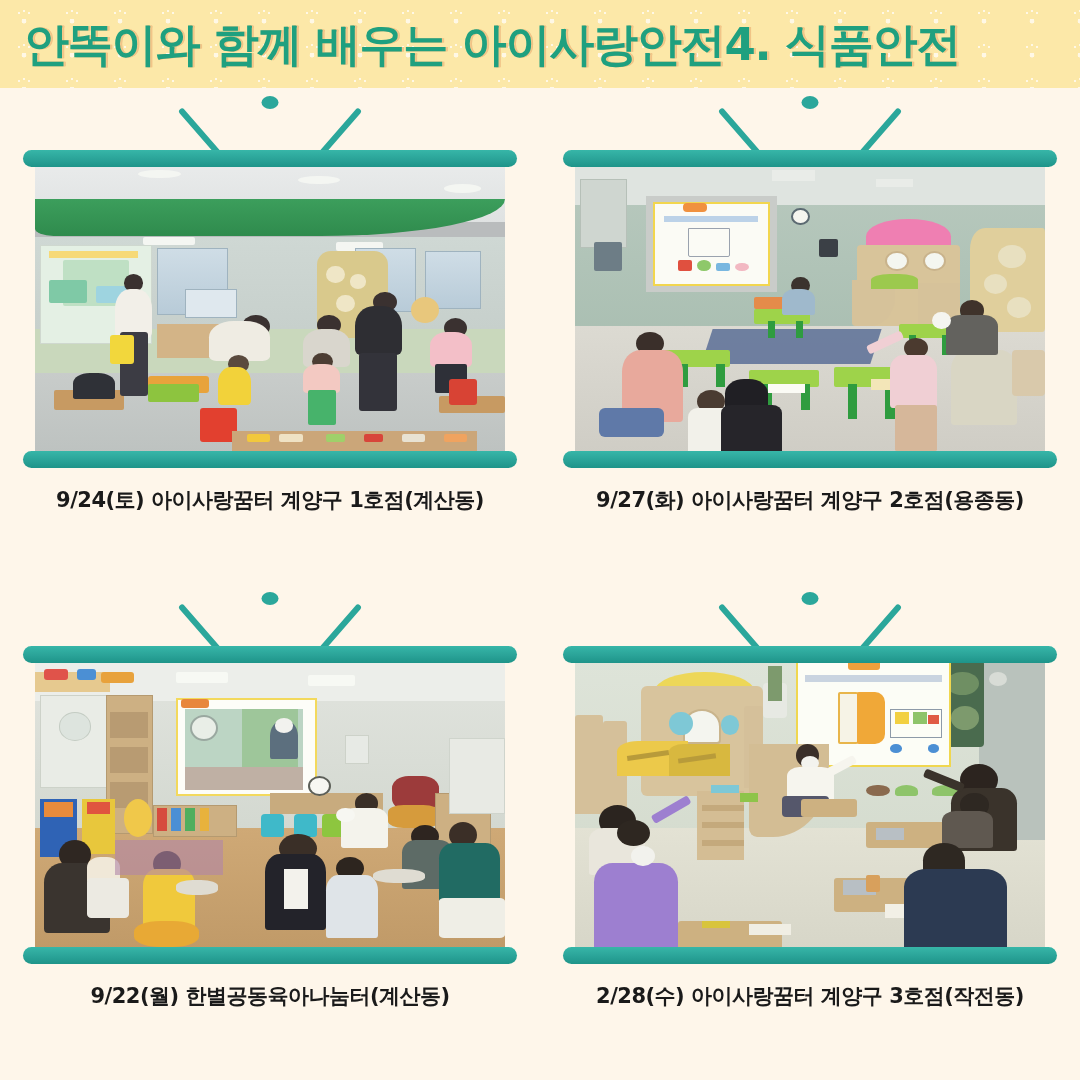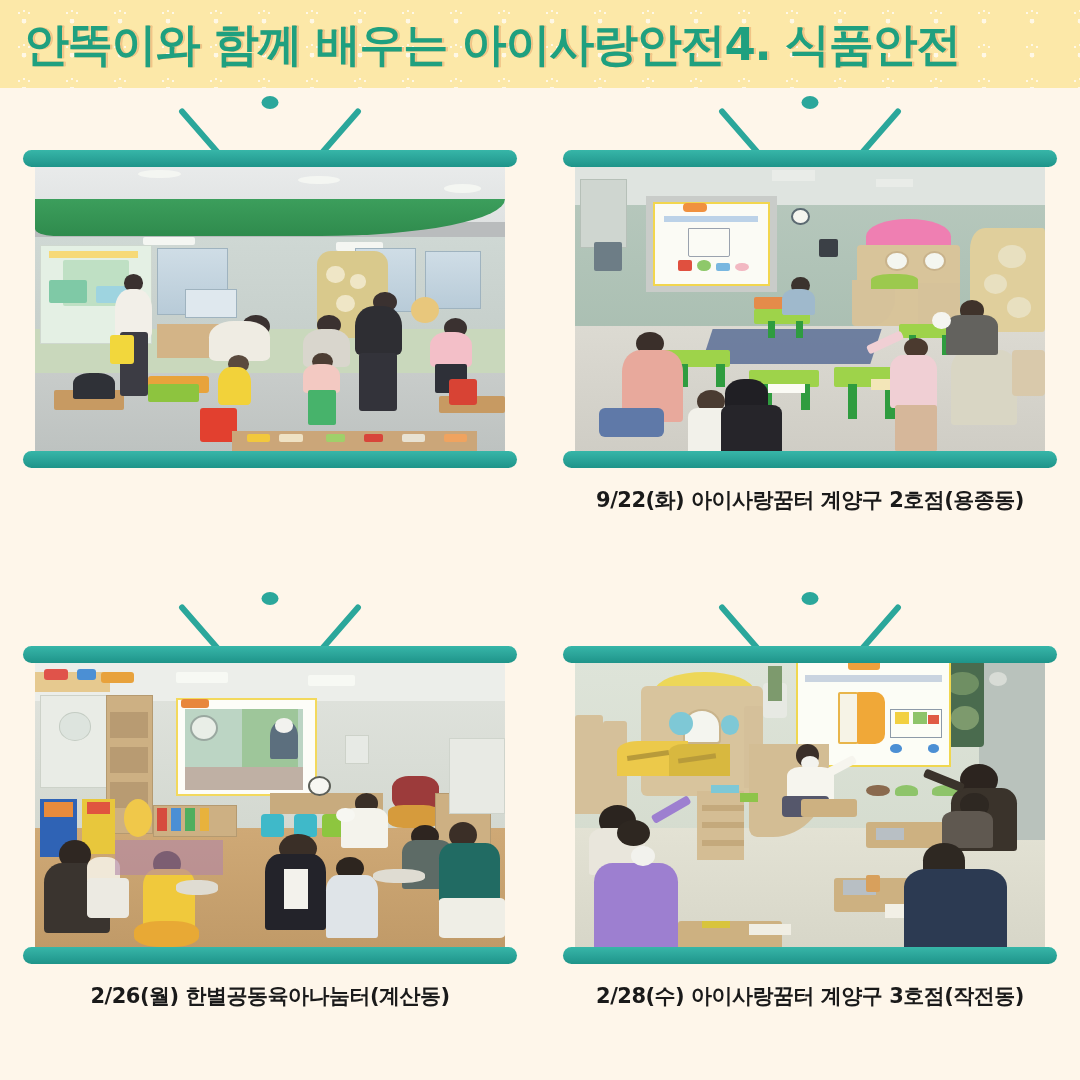--- a/index.html
+++ b/index.html
@@ -285,20 +285,21 @@
           <div class="sh s1-food" style="left:52%;top:93%;width:5%;height:3%;background:#efe2c4;"></div>
           <div class="sh s1-food" style="left:62%;top:93%;width:4%;height:3%;background:#9fd06a;"></div>
           <div class="sh s1-food" style="left:70%;top:93%;width:4%;height:3%;background:#d8453a;"></div>
           <div class="sh s1-food" style="left:78%;top:93%;width:5%;height:3%;background:#e8e2d2;"></div>
           <div class="sh s1-food" style="left:87%;top:93%;width:5%;height:3%;background:#f0a35f;"></div>
           <div class="sh" style="left:8%;top:72%;width:9%;height:9%;background:#2f3137;border-radius:40% 40% 8% 8%;"></div>
         </div>
       </div>
       <div class="bar bar-bottom"></div>
     </div>
+    <div class="caption">9/24(토) 아이사랑꿈터 계양구 1호점(계산동)</div>
   </div>
 
   <div class="frame-cell cell-1">
     <div class="hanger">
       <div class="hanger-dot"></div>
       <div class="hanger-leg left"></div>
       <div class="hanger-leg right"></div>
     </div>
     <div class="photo-block">
       <div class="bar bar-top"></div>
@@ -369,21 +370,21 @@
           <div class="sh" style="left:84%;top:58%;width:6%;height:8%;background:#4a372c;border-radius:50%;"></div>
           <div class="sh" style="left:80%;top:64%;width:14%;height:26%;background:#d9d6c4;border-radius:26% 26% 5% 5%;"></div>
           <div class="sh" style="left:82%;top:47%;width:5%;height:7%;background:#3f332b;border-radius:50%;"></div>
           <div class="sh" style="left:79%;top:52%;width:11%;height:14%;background:#63625e;border-radius:28% 28% 5% 5%;"></div>
           <div class="sh" style="left:76%;top:51%;width:4%;height:6%;background:#f5f5f0;border-radius:50%;"></div>
           <div class="sh" style="left:93%;top:64%;width:7%;height:16%;background:#d9c9ab;border-radius:4px;"></div>
         </div>
       </div>
       <div class="bar bar-bottom"></div>
     </div>
-    <div class="caption">9/22(화) 아이사랑꿈터 계양구 2호점(용종동)</div>
+    <div class="caption">9/27(화) 아이사랑꿈터 계양구 2호점(용종동)</div>
   </div>
 
   <div class="frame-cell cell-2">
     <div class="hanger">
       <div class="hanger-dot"></div>
       <div class="hanger-leg left"></div>
       <div class="hanger-leg right"></div>
     </div>
     <div class="photo-block">
       <div class="bar bar-top"></div>
@@ -453,21 +454,21 @@
           <div class="sh" style="left:88%;top:56%;width:6%;height:9%;background:#3b2f27;border-radius:50%;"></div>
           <div class="sh" style="left:86%;top:63%;width:13%;height:22%;background:#216b63;border-radius:24% 24% 5% 5%;"></div>
           <div class="sh" style="left:86%;top:82%;width:14%;height:14%;background:#efeee6;border-radius:8%;"></div>
           <div class="sh" style="left:30%;top:76%;width:9%;height:5%;background:#dfdcd2;border-radius:40%;"></div>
           <div class="sh" style="left:72%;top:72%;width:11%;height:5%;background:#dfdcd2;border-radius:40%;"></div>
           <div class="sh" style="left:17%;top:62%;width:23%;height:12%;background:#b086a8;opacity:.6;"></div>
         </div>
       </div>
       <div class="bar bar-bottom"></div>
     </div>
-    <div class="caption">2/26(월) 한별공동육아나눔터(계산동)</div>
+    <div class="caption">9/22(월) 한별공동육아나눔터(계산동)</div>
   </div>
 
   <div class="frame-cell cell-3">
     <div class="hanger">
       <div class="hanger-dot"></div>
       <div class="hanger-leg left"></div>
       <div class="hanger-leg right"></div>
     </div>
     <div class="photo-block">
       <div class="bar bar-top"></div>

